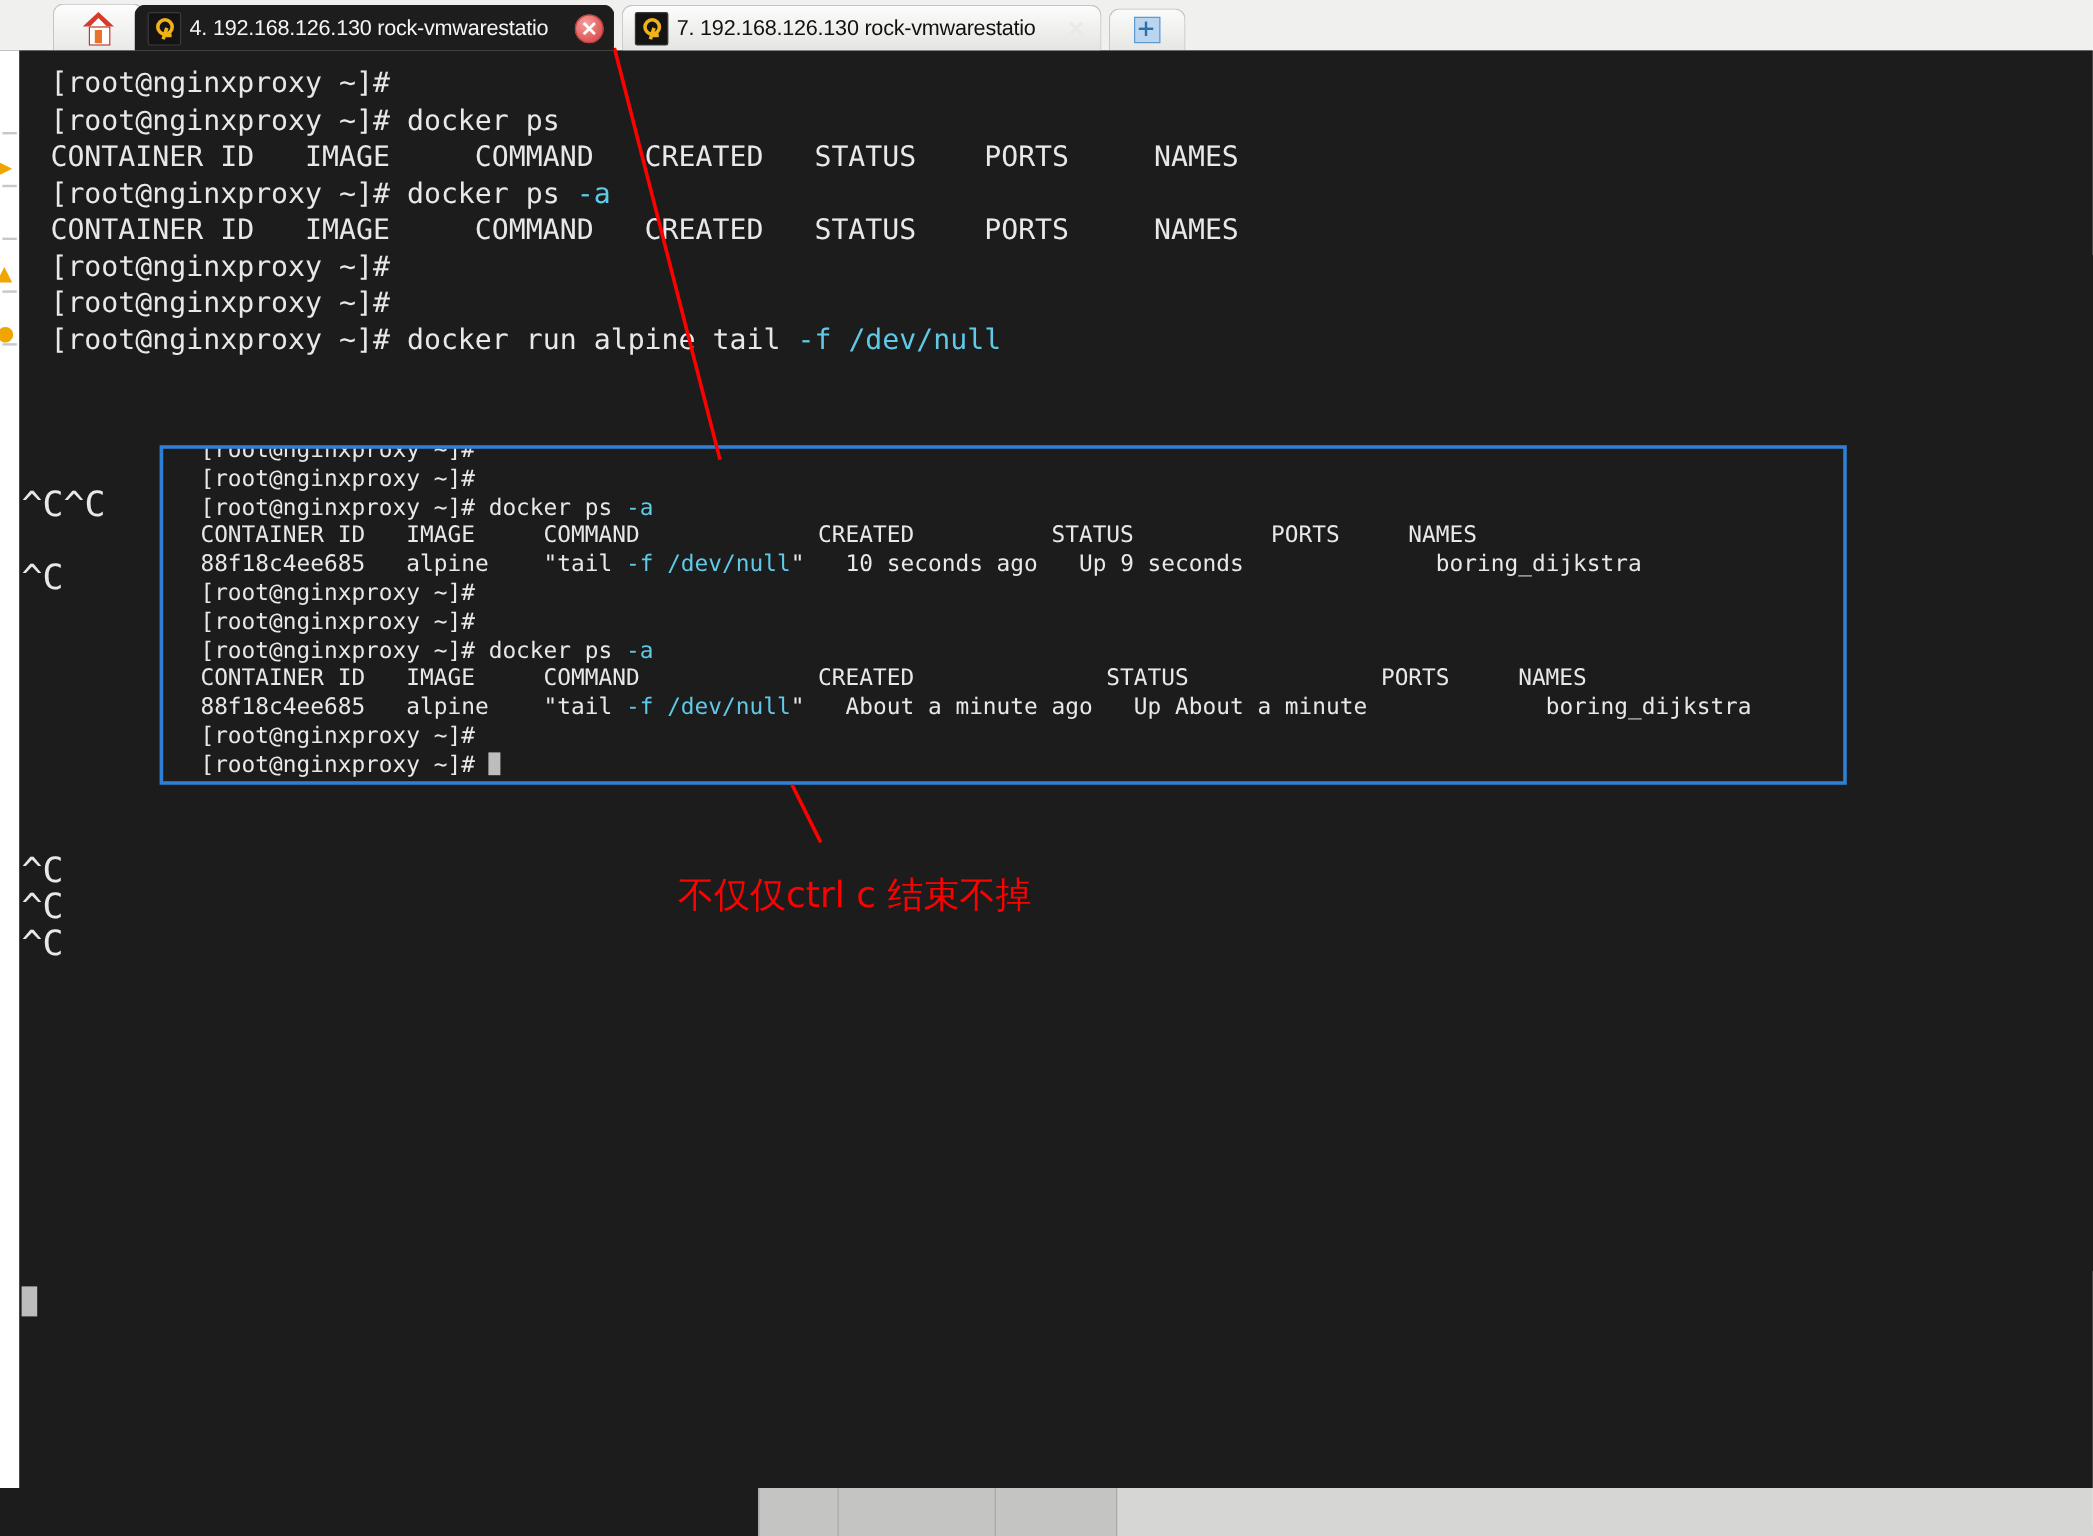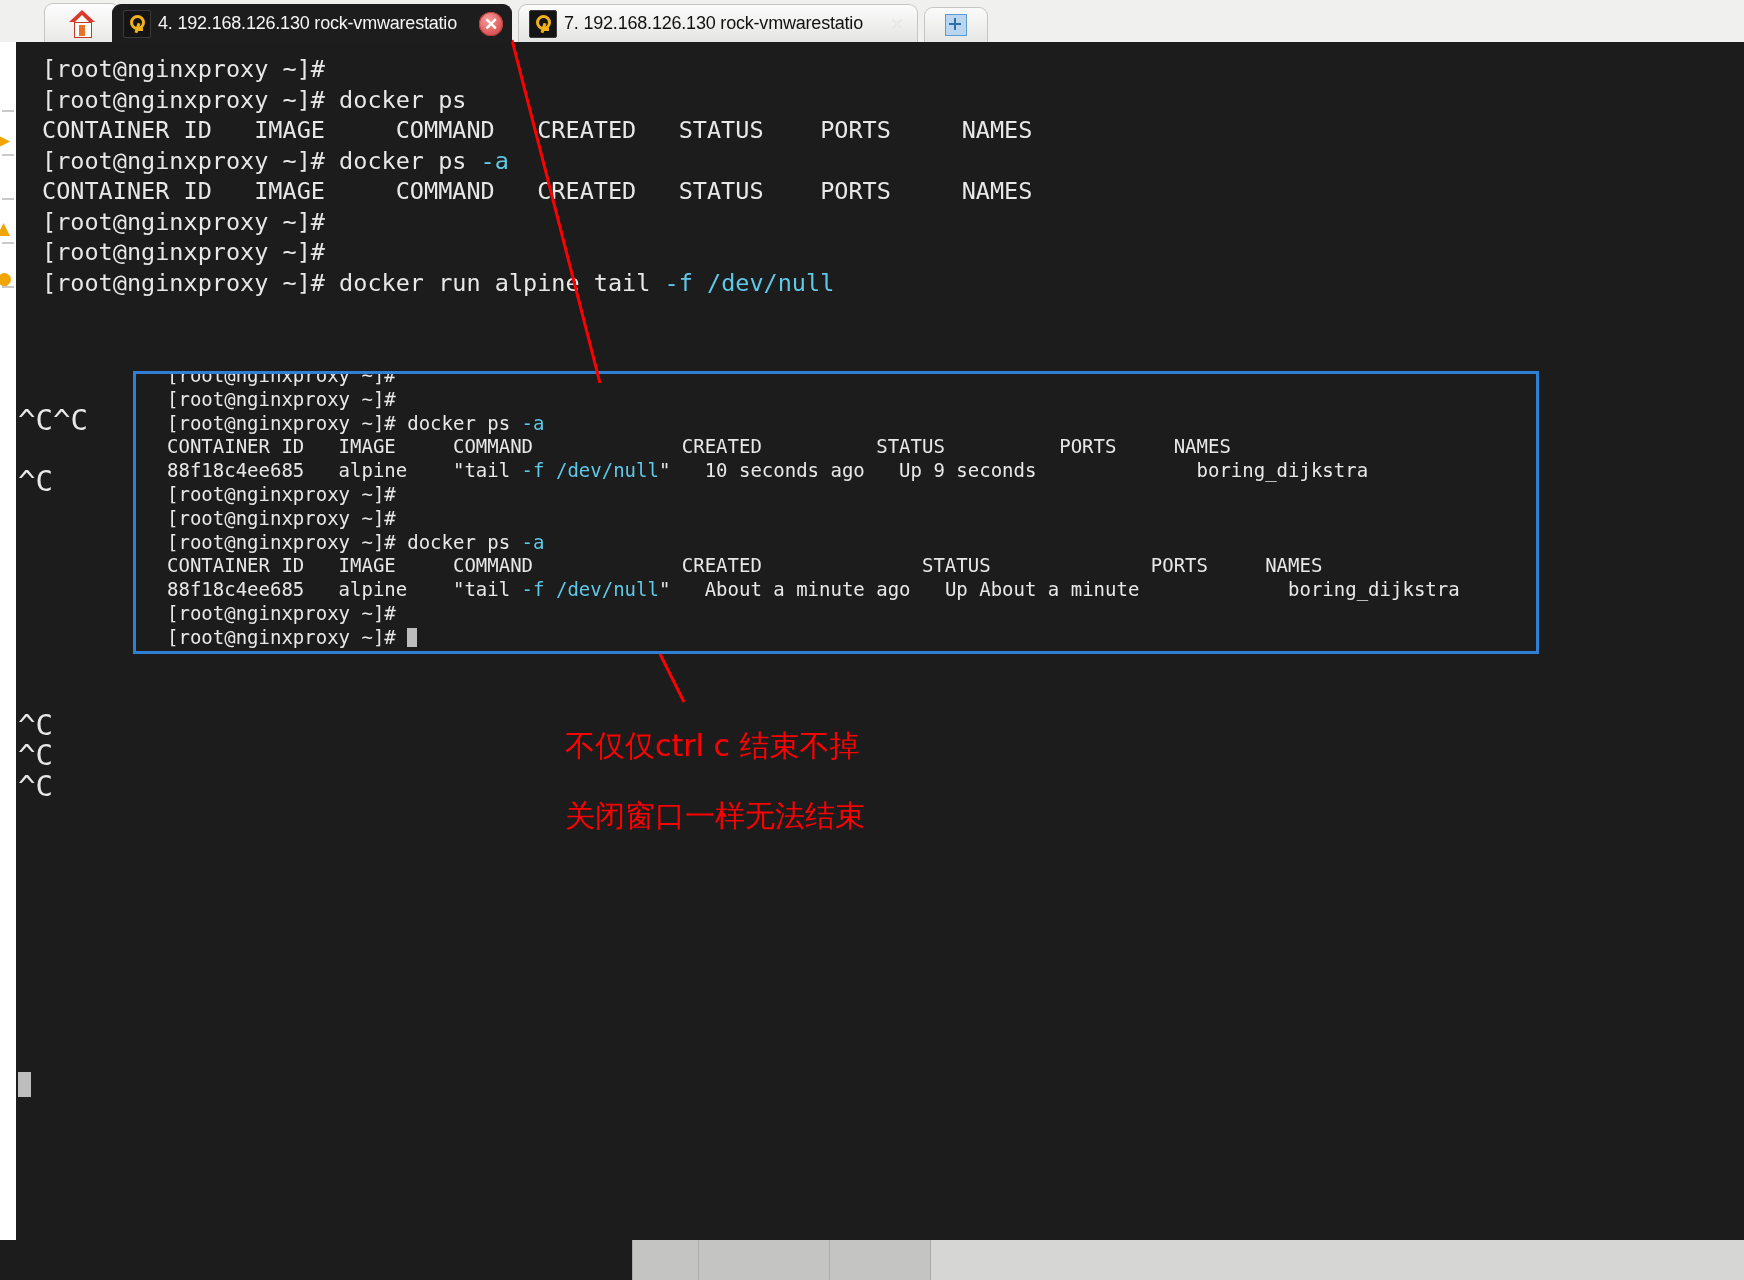--- a/index.html
+++ b/index.html
@@ -341,21 +341,20 @@
 <div id="inner-panel">
   <div class="ip-lines" id="ip-lines"><div class="ln"><span class="wht">[root@nginxproxy ~]#</span></div><div class="ln"><span class="wht">[root@nginxproxy ~]#</span></div><div class="ln"><span class="wht">[root@nginxproxy ~]# docker ps </span><span class="cyan">-a</span></div><div class="ln"><span class="wht">CONTAINER ID   IMAGE     COMMAND             CREATED          STATUS          PORTS     NAMES</span></div><div class="ln"><span class="wht">88f18c4ee685   alpine    "tail </span><span class="cyan">-f</span><span class="wht"> </span><span class="cyan">/dev/null</span><span class="wht">"   10 seconds ago   Up 9 seconds              boring_dijkstra</span></div><div class="ln"><span class="wht">[root@nginxproxy ~]#</span></div><div class="ln"><span class="wht">[root@nginxproxy ~]#</span></div><div class="ln"><span class="wht">[root@nginxproxy ~]# docker ps </span><span class="cyan">-a</span></div><div class="ln"><span class="wht">CONTAINER ID   IMAGE     COMMAND             CREATED              STATUS              PORTS     NAMES</span></div><div class="ln"><span class="wht">88f18c4ee685   alpine    "tail </span><span class="cyan">-f</span><span class="wht"> </span><span class="cyan">/dev/null</span><span class="wht">"   About a minute ago   Up About a minute             boring_dijkstra</span></div><div class="ln"><span class="wht">[root@nginxproxy ~]#</span></div><div class="ln"><span class="wht">[root@nginxproxy ~]# </span><span class="cursor-blk"></span></div></div>
 </div>
 
 <div id="annot-layer">
   <svg width="1744" height="1280" style="position:absolute;left:0;top:0;">
     <line id="arrow1" x1="600" y1="383" x2="512" y2="40" stroke="#ff0000" stroke-width="3"></line>
     <line id="arrow2" x1="684" y1="702" x2="660" y2="654" stroke="#ff0000" stroke-width="3"></line>
   </svg>
   <div class="cn-note" id="note1" style="left:565px; top:726px;">不仅仅ctrl c 结束不掉</div>
-  <div class="cn-note" id="note2" style="left:565px; top:796px;">关闭窗口一样无法结束</div>
 </div>
 
 <div id="bottombar">
   <div id="bb-dark"></div>
   <div class="bb-seg" style="left:632px;width:65px;"></div>
   <div class="bb-seg" style="left:698px;width:130px;"></div>
   <div class="bb-seg" style="left:829px;width:100px;"></div>
 </div>
 
 </body></html>

